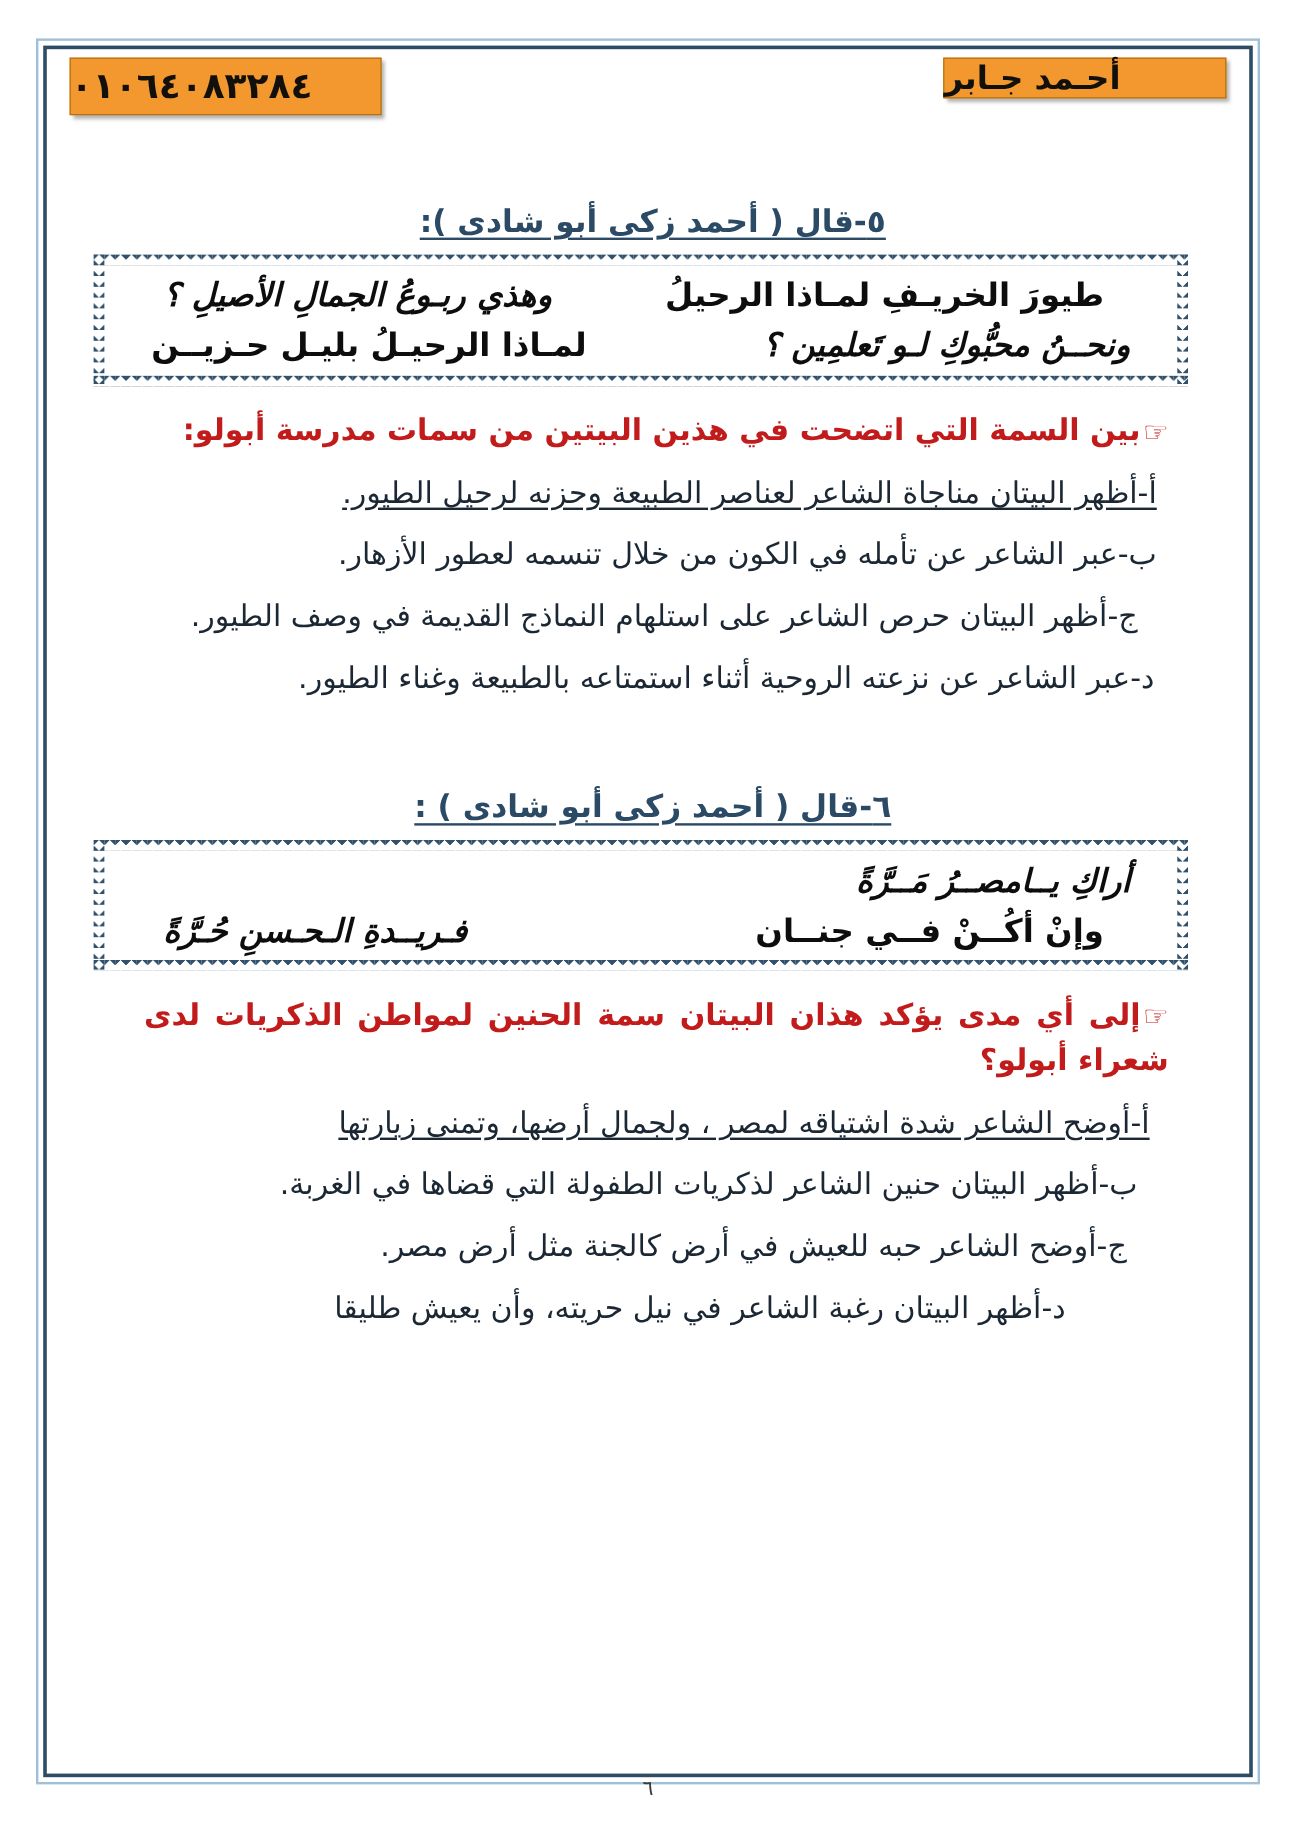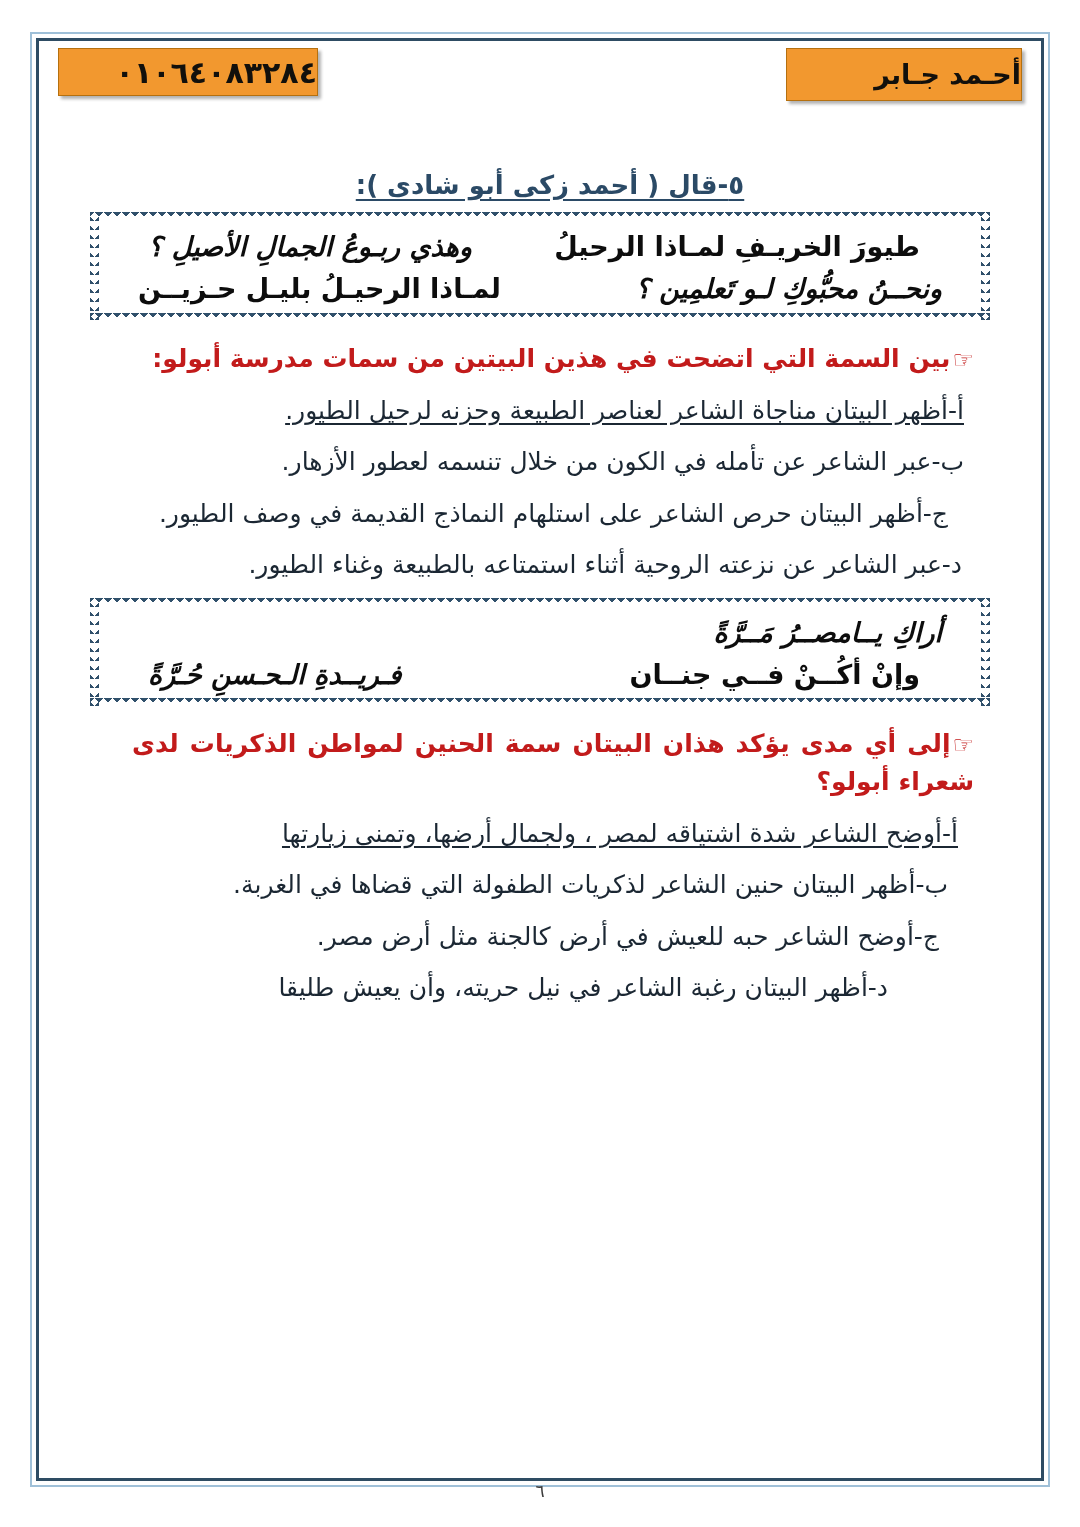--- a/index.html
+++ b/index.html
@@ -41,43 +41,43 @@
     position: absolute;
     background: #f2982f;
     border: 1px solid #b5700f;
     box-shadow: 3px 3px 3px rgba(0,0,0,0.30);
     color: #12100c;
     font-weight: bold;
     text-align: center;
     letter-spacing: 1px;
     display: flex;
     align-items: center;
-    justify-content: flex-start;
+    justify-content: flex-end;
     box-sizing: border-box;
   }
   .hdr-phone {
     right: 762px;   
     left: 58px;
     top: 48px;
     height: 48px;
     font-size: 30px;
     font-family: "DejaVu Sans", "Liberation Sans", sans-serif;
   }
   .hdr-name {
     left: 786px;
     right: 58px;
     top: 48px;
-    height: 53px;
+    height: 34px;
     font-size: 27px;
   }
 
   
   .content {
     position: absolute;
-    left: 76px;
+    left: 64px;
     right: 76px;
     top: 170px;
     direction: rtl;
   }
 
   
   .q-head {
     color: #2b4a66;
     font-weight: bold;
     font-size: 26px;
@@ -231,20 +231,21 @@
 
     <div class="prompt">
       <span class="hand-icon">☞</span><span>بين السمة التي اتضحت في هذين البيتين من سمات مدرسة أبولو:</span>
     </div>
 
     <div class="choice correct">أ-أظهر البيتان مناجاة الشاعر لعناصر الطبيعة وحزنه لرحيل الطيور.</div>
     <div class="choice">ب-عبر الشاعر عن تأمله في الكون من خلال تنسمه لعطور الأزهار.</div>
     <div class="choice indent-c">ج-أظهر البيتان حرص الشاعر على استلهام النماذج القديمة في وصف الطيور.</div>
     <div class="choice indent-d">د-عبر الشاعر عن نزعته الروحية أثناء استمتاعه بالطبيعة وغناء الطيور.</div>
 
+    <div class="q-head q6">٦-قال ( أحمد زكى أبو شادى ) :</div>
 
     <div class="verse-box">
       <div class="zig top"></div>
       <div class="zig bottom"></div>
       <div class="zig-v right"></div>
       <div class="zig-v left"></div>
 
       <div class="verse-line">
         <span class="hemistich second">أراكِ يــامصــرُ مَــرَّةً</span>
       </div>

